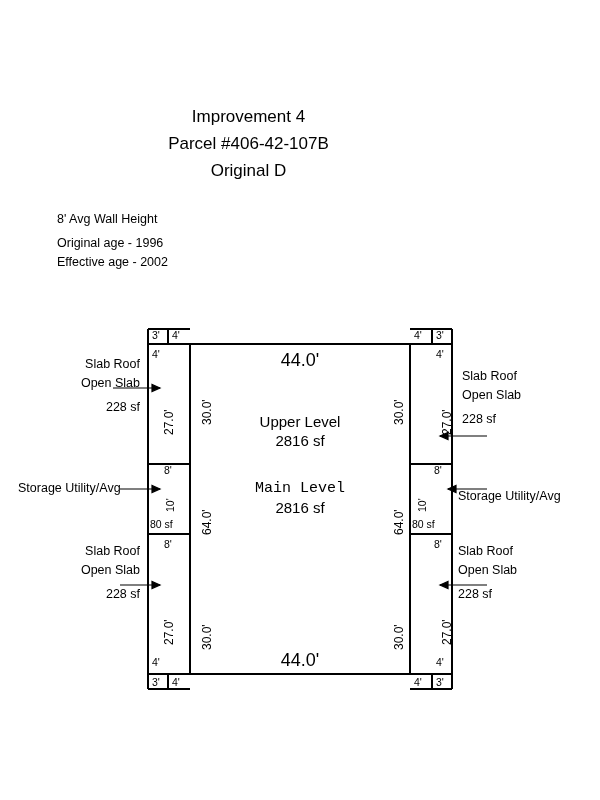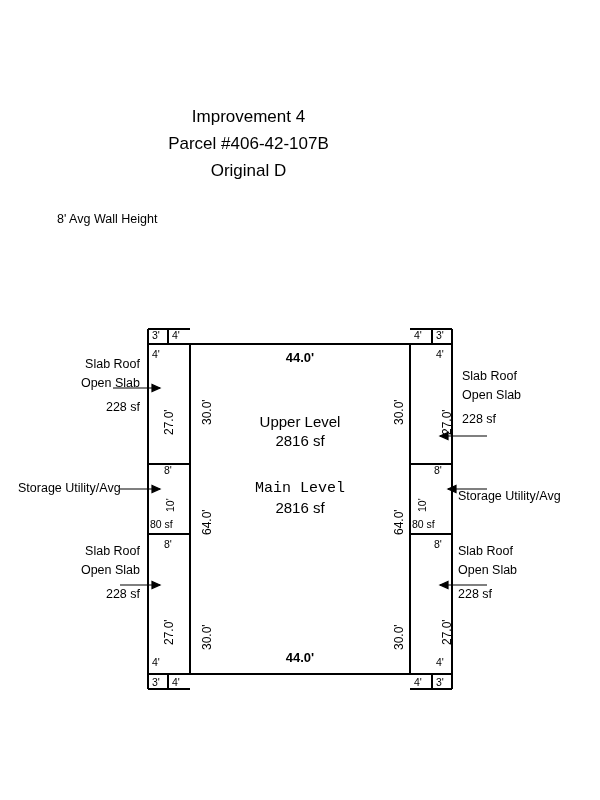--- a/index.html
+++ b/index.html
@@ -60,24 +60,23 @@
   .side-block {
     position: absolute;
     font-size: 12.5px;
     line-height: 19px;
     white-space: nowrap;
   }
   .side-block.right-al { text-align: right; }
 
   .core-dim {
     position: absolute;
-    font-size: 13px;
+    font-size: 18px;
     text-align: center;
     width: 200px;
-    font-weight: bold;
   }
 
   .core-label {
     position: absolute;
     width: 200px;
     text-align: center;
     font-size: 15px;
     line-height: 19px;
   }
 </style>
@@ -85,20 +84,22 @@
 <body>
 
 <div class="title-block">
   <div class="title-line">Improvement 4</div>
   <div class="title-line">Parcel #406-42-107B</div>
   <div class="title-line">Original D</div>
 </div>
 
 <div class="notes">
   <div class="note-wall">8' Avg Wall Height</div>
+  <div class="note-line">Original age - 1996</div>
+  <div class="note-line">Effective age - 2002</div>
 </div>
 
 <div id="plan">
 
   <svg width="600" height="800" viewBox="0 0 600 800" style="position:absolute;left:0;top:0;">
     <g stroke="#000000" fill="none" stroke-width="1.4" shape-rendering="crispEdges">
 
       <rect x="190" y="344" width="220" height="330"></rect>
 
       <line x1="148" y1="344" x2="148" y2="464"></line>

